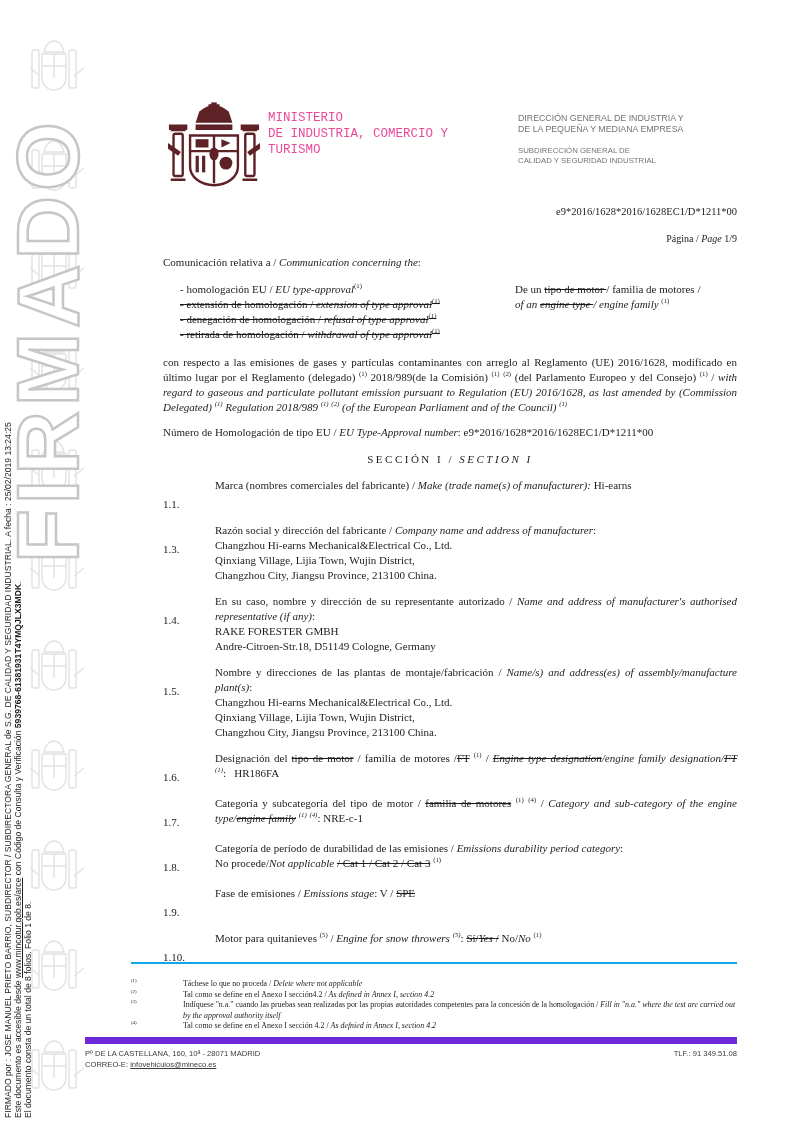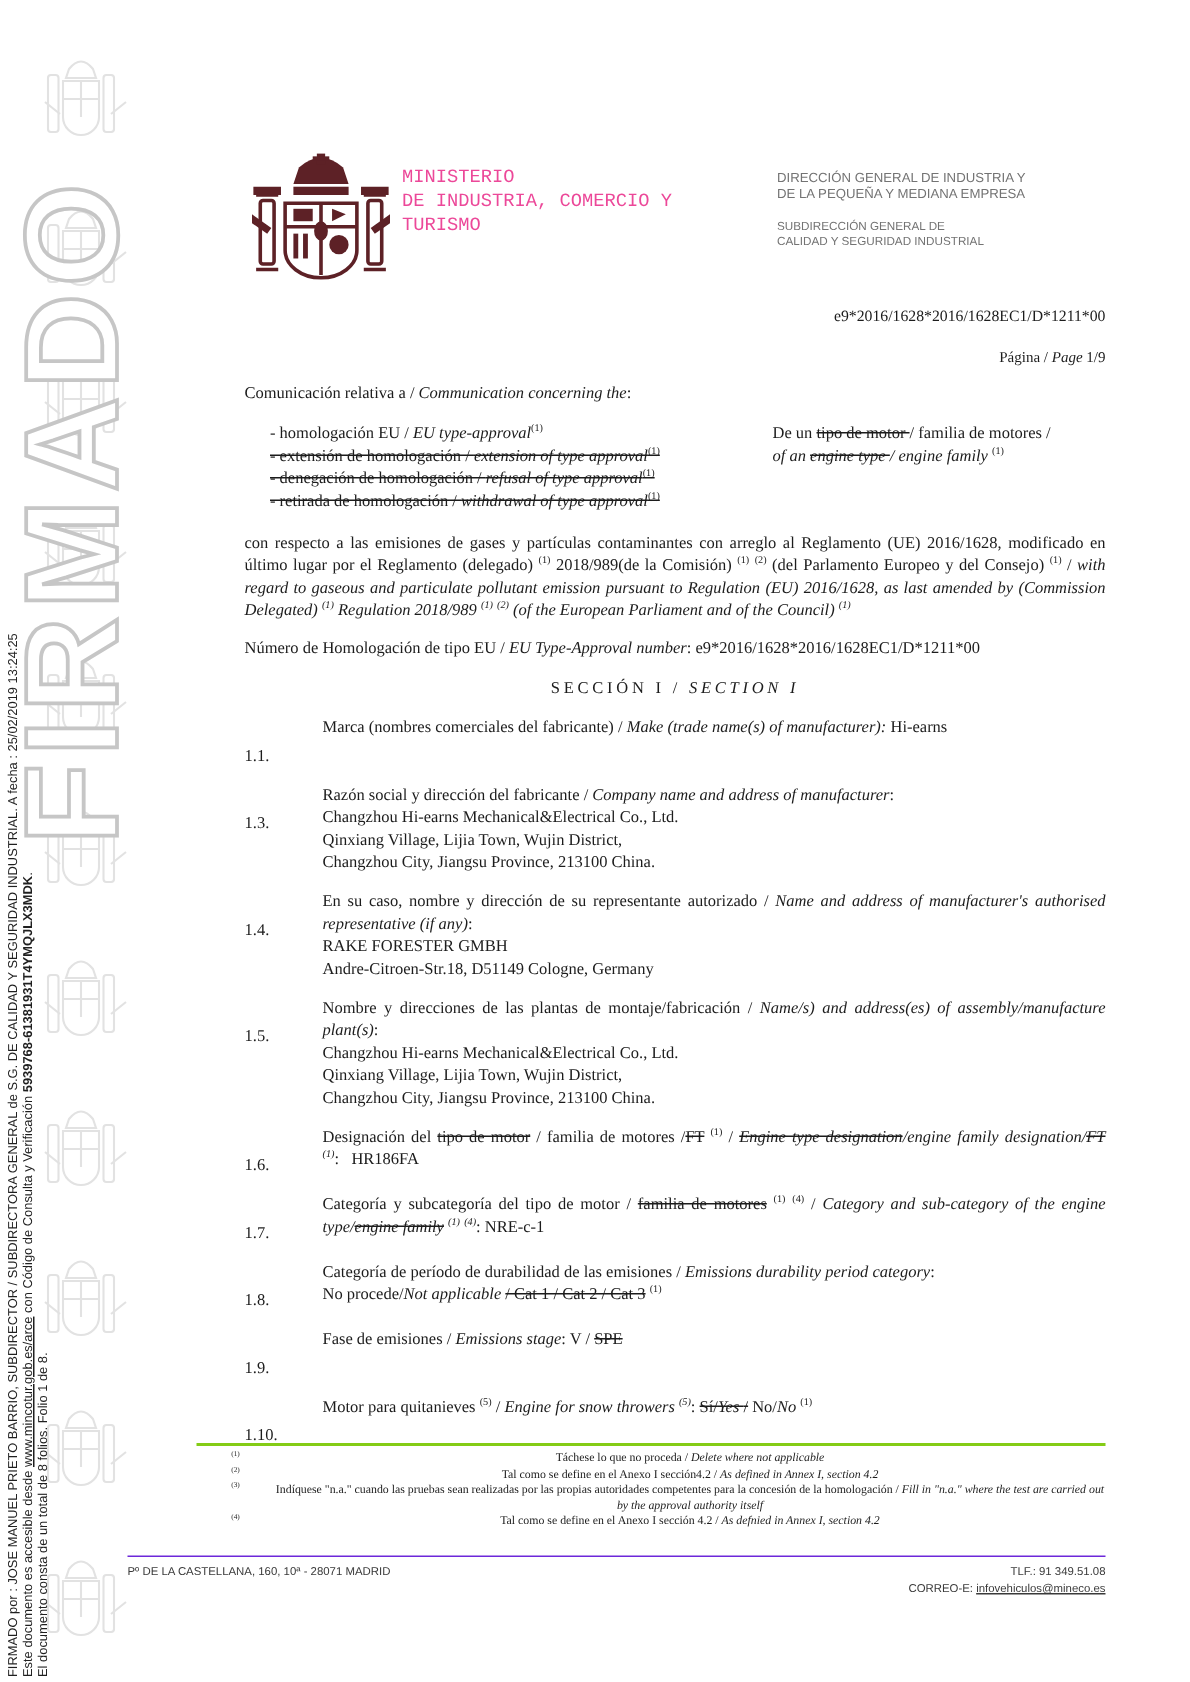--- a/index.html
+++ b/index.html
@@ -33,29 +33,29 @@
   .appr-right{width:205px;}
   .para-block{margin-top:13px;text-align:justify;}
   .line-block{margin-top:1px;}
   .mt10{margin-top:10px;}
   .sec-head{margin-top:12px;text-align:center;letter-spacing:2.5px;}
   .items .item{display:flex;margin-top:11px;}
   .item-num{width:52px;flex:none;margin-top:19px;}
   .item-body{flex:1;min-width:0;}
   .item-body .para{text-align:justify;}
   
-  .footnotes{position:absolute;left:131px;top:962px;width:606px;border-top:2px solid #84cc16;
-             padding-top:3px;font-size:7.9px;line-height:10.5px;text-align:center;}
+  .footnotes{position:absolute;left:131px;top:962px;width:606px;border-top:2px solid #0ea5e9;
+             padding-top:15px;font-size:7.9px;line-height:10.5px;}
   .fn-row{display:flex;}
   .fn-mark{width:52px;flex:none;}
   .fn-text{flex:1;}
   
-  .footer{position:absolute;left:85px;top:1037px;width:652px;border-top:1px solid #6d28d9;
+  .footer{position:absolute;left:85px;top:1037px;width:652px;border-top:7px solid #6d28d9;
           padding-top:4px;font-family:"Liberation Sans",sans-serif;font-size:7.6px;
-          line-height:11px;color:#3a3a3a;text-align:right;}
+          line-height:11px;color:#3a3a3a;}
   .footer-row{display:flex;justify-content:space-between;}
   .email u{text-decoration:underline;}
   
   .it{font-style:italic;}
   .st{text-decoration:line-through;}
   .un{text-decoration:underline;}
   .bd{font-weight:bold;}
   sup{font-size:0.62em;line-height:0;}
 </style>
 </head>

